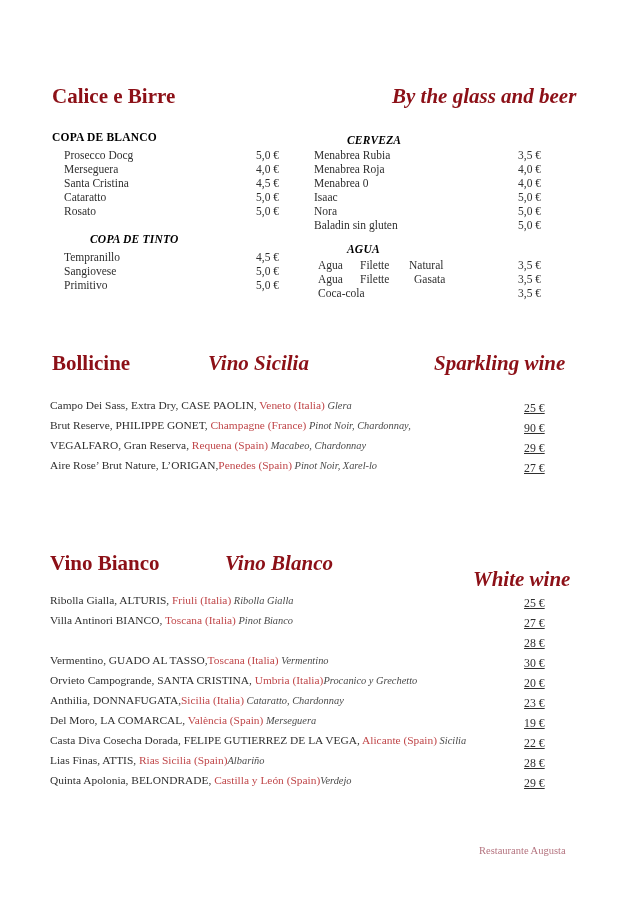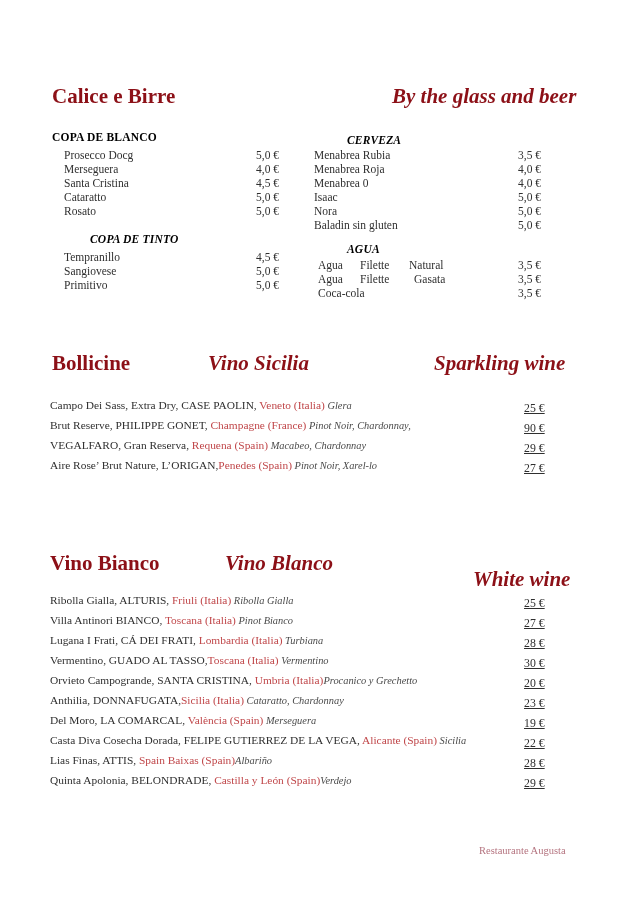--- a/index.html
+++ b/index.html
@@ -256,23 +256,20 @@
       </span>
       <span class="price">25 €</span>
     </li>
     <li class="wine-row">
       <span class="desc">
         <span class="nm">Villa Antinori BIANCO, </span><span class="region">Toscana (Italia)</span><span class="grape">  Pinot Bianco</span>
       </span>
       <span class="price">27 €</span>
     </li>
     <li class="wine-row">
-      <span class="desc">
-        <span class="nm">Lugana I Frati, CÁ DEI FRATI, </span><span class="region">Lombardia (Italia)</span><span class="grape"> Turbiana</span>
-      </span>
       <span class="price">28 €</span>
     </li>
     <li class="wine-row">
       <span class="desc">
         <span class="nm">Vermentino, GUADO AL TASSO,</span><span class="region">Toscana (Italia)</span><span class="grape">  Vermentino</span>
       </span>
       <span class="price">30 €</span>
     </li>
     <li class="wine-row">
       <span class="desc">
@@ -293,21 +290,21 @@
       <span class="price">19 €</span>
     </li>
     <li class="wine-row">
       <span class="desc">
         <span class="nm">Casta Diva Cosecha Dorada, FELIPE GUTIERREZ DE LA VEGA, </span><span class="region">Alicante (Spain)</span><span class="grape">  Sicilia</span>
       </span>
       <span class="price">22 €</span>
     </li>
     <li class="wine-row">
       <span class="desc">
-        <span class="nm">Lias Finas, ATTIS,  </span><span class="region">Spain Baixas (Spain)</span><span class="grape">Albariño</span>
+        <span class="nm">Lias Finas, ATTIS,  </span><span class="region">Rias Sicilia (Spain)</span><span class="grape">Albariño</span>
       </span>
       <span class="price">28 €</span>
     </li>
     <li class="wine-row">
       <span class="desc">
         <span class="nm">Quinta Apolonia, BELONDRADE,  </span><span class="region">Castilla y León (Spain)</span><span class="grape">Verdejo</span>
       </span>
       <span class="price">29 €</span>
     </li>
   </ul>

